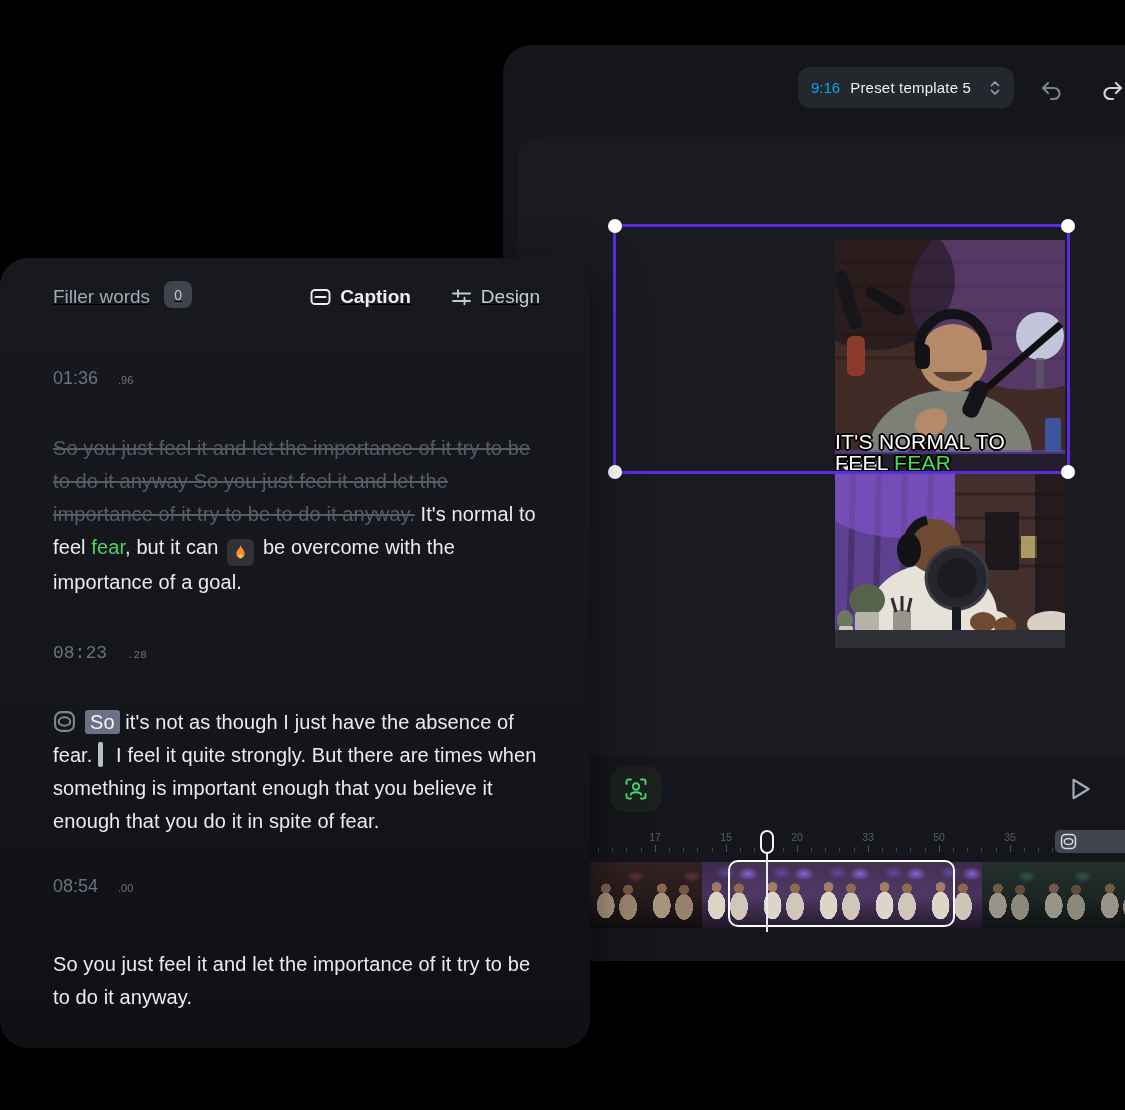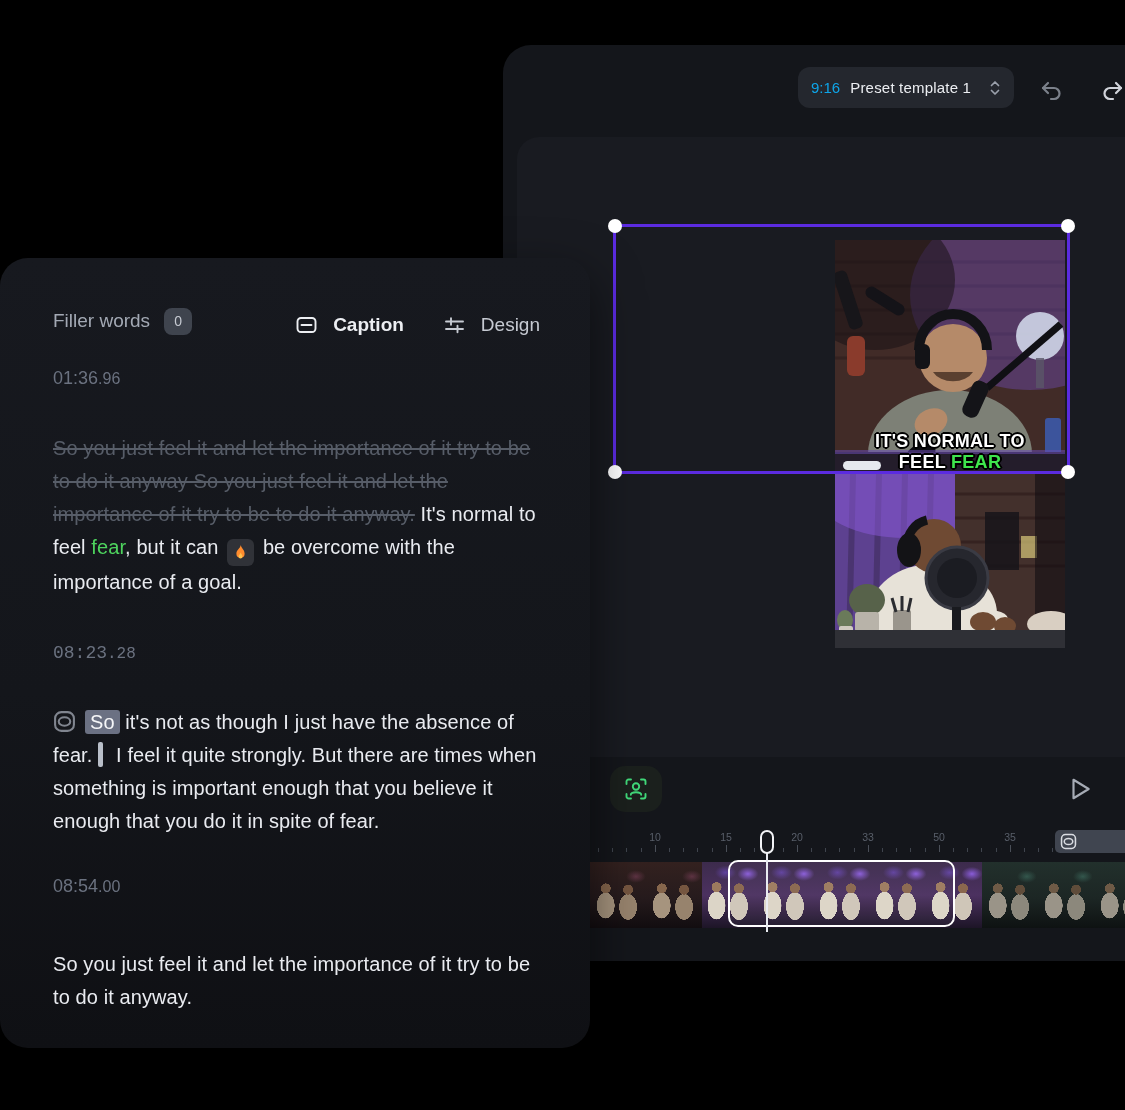--- a/index.html
+++ b/index.html
@@ -24,21 +24,21 @@
   .undo { left:535px; top:32px; }
   .redo { left:597px; top:32px; }
 
   
   .video { position:absolute; left:332px; width:230px; overflow:hidden; background:#241c2a; z-index:3; }
   .video.top { top:195px; height:234px; }
   .video.bottom { top:429px; height:174px; }
   .video svg { display:block; }
 
   .caption-overlay { position:absolute; left:332px; top:386px; width:230px; z-index:4;
-                     text-align:center; color:#fff; font-weight:700; font-size:18px;
+                     color:#fff; font-weight:400; font-size:21px;
                      line-height:21px; letter-spacing:.3px;
                      text-shadow:-2px 0 #000,2px 0 #000,0 -2px #000,0 2px #000,
                                  -1.4px -1.4px #000,1.4px -1.4px #000,-1.4px 1.4px #000,1.4px 1.4px #000; }
   .cap-green { color:#3fe54d; }
 
   .selection { position:absolute; left:110px; top:179px; width:457px; height:250px;
                border:3px solid #5b2be0; z-index:5; cursor:move; }
   .handle { position:absolute; width:14px; height:14px; border-radius:50%; background:#fff; }
   .handle.tl { left:-8px; top:-8px; } .handle.tr { right:-8px; top:-8px; }
   .handle.bl { left:-8px; bottom:-8px; } .handle.br { right:-8px; bottom:-8px; }
@@ -92,32 +92,32 @@
   .playhead { position:absolute; left:257px; top:785px; width:14px; height:24px;
               border:2px solid #f2f3f6; border-radius:7px; background:#15171c;
               z-index:8; cursor:ew-resize; }
   .playline { position:absolute; left:263px; top:808px; width:2px; height:79px;
               background:#e9ebf1; z-index:7; }
 
   
   .panel { position:absolute; left:0; top:258px; width:590px; height:790px; z-index:20;
            background:linear-gradient(180deg,#17191f 0%,#14161b 55%,#0f1014 100%);
            border-radius:28px; box-shadow:0 18px 50px rgba(0,0,0,.55); }
-  .phead { position:absolute; left:53px; top:48px; width:487px; display:flex; align-items:center; }
+  .phead { position:absolute; left:53px; top:20px; width:487px; display:flex; align-items:flex-end;text-decoration:underline; }
   .fillerlbl { color:#a3a9b4; font-size:19px; font-weight:500; }
   .badge { margin-left:14px; min-width:28px; height:27px; padding:0 8px;
            background:#3f444e; border-radius:8px; color:#c6cad2; font-size:14px;
            display:inline-flex; align-items:center; justify-content:center; }
-  .tab { display:flex; align-items:center; gap:16px; background:none; border:none; cursor:pointer;margin-top:8px; }
+  .tab { display:flex; align-items:center; gap:9px; background:none; border:none; cursor:pointer;margin-top:8px; }
   .tab .tlabel { font-size:19px; }
   .tab.caption { margin-left:auto; } .tab.caption .tlabel { color:#eceef2; font-weight:600; }
   .tab.design { margin-left:40px; } .tab.design .tlabel { color:#c6cad2; font-weight:500; }
 
   .tstamp { position:absolute; left:53px; color:#6b7280; font-size:18px; cursor:pointer; }
-  .tstamp .frames { font-size:16px; }
+  .tstamp .frames { font-size:11px;margin-left:20px; }
   .para { position:absolute; left:53px; width:488px; color:#e9ebf0; font-size:20px;
           line-height:33px; letter-spacing:.1px; cursor:text; }
   .ts1 { top:110px; } .p1 { top:174px; }
   .ts2 { top:385px;font-family:Liberation Mono, monospace; } .p2 { top:448px; }
   .ts3 { top:618px; } .p3 { top:690px; }
   .struck { color:#575d68; text-decoration:line-through; text-decoration-color:#575d68; }
   .green { color:#4ed45e; }
   .emojibox { display:inline-flex; align-items:center; justify-content:center;
               width:27px; height:27px; background:#303238; border-radius:6px;
               vertical-align:-7px; margin:0 3px; }
@@ -129,21 +129,21 @@
 </head>
 <body>
 
 <div class="stage">
 
   <section class="editor">
     <div class="canvas-area"></div>
 
     <div class="preset">
       <span class="ratio">9:16</span>
-      <span class="tname">Preset template 1</span>
+      <span class="tname">Preset template 5</span>
       <span class="chev">
         <svg width="12" height="16" viewBox="0 0 12 16">
             <path d="M2.5 5.5 L6 2 L9.5 5.5" fill="none" stroke="#9aa0ab" stroke-width="1.7" stroke-linecap="round" stroke-linejoin="round"></path>
             <path d="M2.5 10.5 L6 14 L9.5 10.5" fill="none" stroke="#9aa0ab" stroke-width="1.7" stroke-linecap="round" stroke-linejoin="round"></path>
           </svg>
       </span>
     </div>
 
     <button class="iconbtn undo">
       <svg width="26" height="26" viewBox="0 0 26 26">
@@ -265,21 +265,21 @@
         </g>
       </svg>
     </button>
     <button class="playbtn">
       <svg width="26" height="26" viewBox="0 0 24 24">
         <path d="M6 3.5 L20 12 L6 20.5 Z" fill="none" stroke="#a6abb5" stroke-width="2" stroke-linejoin="round"></path>
       </svg>
     </button>
 
     <div class="ruler">
-      <span class="rlabel" style="left:65px">10</span>
+      <span class="rlabel" style="left:65px">17</span>
       <span class="rlabel" style="left:136px">15</span>
       <span class="rlabel" style="left:207px">20</span>
       <span class="rlabel" style="left:278px">33</span>
       <span class="rlabel" style="left:349px">50</span>
       <span class="rlabel" style="left:420px">35</span>
       <div id="ticks">
           <div class="tick" style="left: 8px;"></div>
           <div class="tick" style="left: 22.2px;"></div>
           <div class="tick" style="left: 36.4px;"></div>
           <div class="tick" style="left: 50.6px;"></div>

